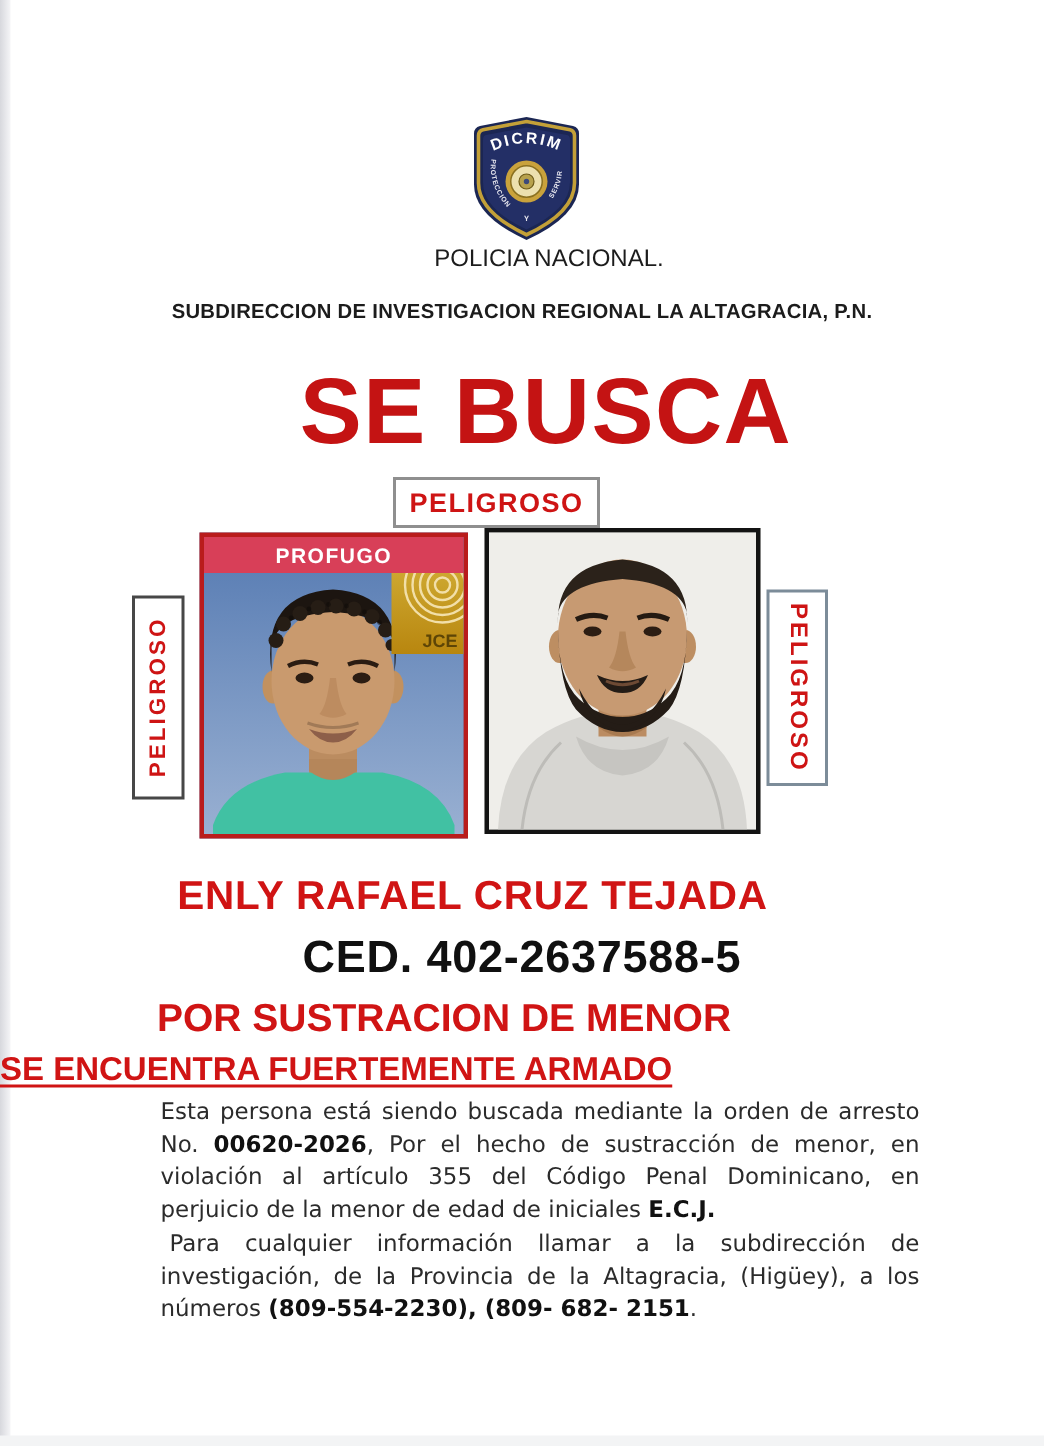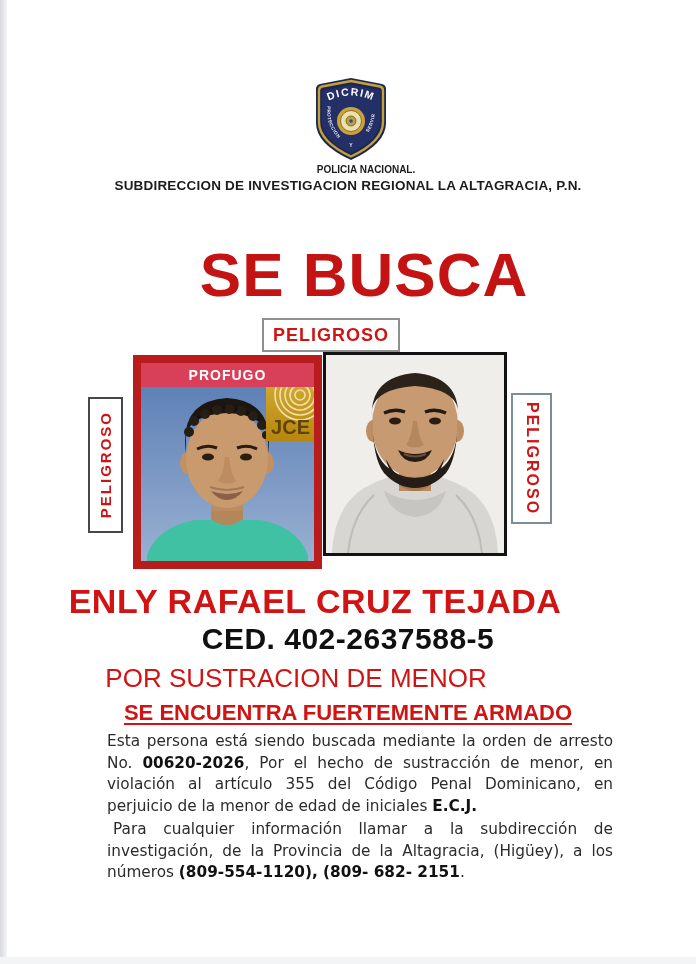--- a/index.html
+++ b/index.html
@@ -10,62 +10,62 @@
   .edge-left{position:absolute;left:0;top:0;width:7px;height:100%;
     background:linear-gradient(90deg,#d7d8dd,#f5f5f7);}
   .edge-bottom{position:absolute;left:0;bottom:0;width:100%;height:7px;background:#f3f4f5;}
 
   
   .badge{position:absolute;left:311px;top:76px;width:80px;height:86px;}
 
   
   .header{position:absolute;top:162px;left:0;width:696px;text-align:center;color:#1c1c1c;}
   .h-line1{font-size:11px;font-weight:bold;letter-spacing:.2px;}
-  .h-line2{font-size:10px;font-weight:bold;margin-top:2px;padding-left:36px;}
-  .h-line3{font-size:13.5px;font-weight:bold;margin-top:3px;letter-spacing:.2px;}
+  .h-line2{font-size:16px;font-weight:normal;margin-top:2px;padding-left:36px;}
+  .h-line3{font-size:13.5px;font-weight:bold;margin-top:18px;letter-spacing:.2px;}
 
   .title{position:absolute;top:244px;left:16px;width:696px;text-align:center;
     font-size:62px;line-height:1;font-weight:bold;color:#c41313;letter-spacing:1px;}
 
   .danger-top{position:absolute;left:262px;top:318px;width:134px;height:30px;
     border:2px solid #8f8f8f;display:flex;align-items:center;justify-content:center;
     color:#ce1414;font-weight:bold;font-size:18px;letter-spacing:1px;background:#fff;}
 
   .danger-side{position:absolute;display:flex;align-items:center;justify-content:center;
     color:#ce1414;font-weight:bold;background:#fff;}
   .danger-left{left:88px;top:397px;width:31px;height:132px;border:2px solid #474747;
     font-size:15px;}
   .danger-left .vtxt{writing-mode:vertical-rl;transform:rotate(180deg);letter-spacing:2px;}
   .danger-right{left:511px;top:393px;width:37px;height:127px;border:2px solid #7c8c99;
     font-size:16px;}
   .danger-right .vtxt{writing-mode:vertical-rl;letter-spacing:2px;}
 
   
   .photo-left{position:absolute;left:133px;top:355px;width:173px;height:198px;
-    border:8px solid #b91c1c;background:#6b8cbd;}
+    border:3px solid #b91c1c;background:#6b8cbd;}
   .banner{position:absolute;left:0;top:0;width:100%;height:24px;background:#d83f58;
     color:#fff;font-weight:bold;font-size:14px;letter-spacing:1px;text-align:center;
     line-height:24px;z-index:3;}
   .photo-left svg.portrait{position:absolute;left:0;top:24px;}
   .jce{position:absolute;right:0;top:24px;width:48px;height:54px;z-index:2;
     background:linear-gradient(#cda72f,#b8860f);overflow:hidden;}
   .jce-text{position:absolute;right:4px;bottom:2px;color:#5d4506;font-weight:bold;
-    font-size:20px;font-family:"Liberation Sans",sans-serif;}
+    font-size:12px;font-family:"Liberation Sans",sans-serif;}
 
   .photo-right{position:absolute;left:323px;top:352px;width:178px;height:198px;
     border:3px solid #131313;background:#efeeea;}
 
   
   .name{position:absolute;top:582px;left:0;width:630px;text-align:center;
-    color:#d01414;font-size:34px;font-weight:bold;letter-spacing:.5px;}
+    color:#d01414;font-size:27px;font-weight:bold;letter-spacing:.5px;}
   .ced{position:absolute;top:622px;left:0;width:696px;text-align:center;
     color:#101010;font-size:30px;font-weight:bold;letter-spacing:.5px;}
   .charge{position:absolute;top:663px;left:0;width:592px;text-align:center;
-    color:#d01414;font-size:26px;font-weight:normal;}
-  .armed{position:absolute;top:700px;left:0;width:696px;text-align:center;
+    color:#d01414;font-size:26px;font-weight:bold;}
+  .armed{position:absolute;top:700px;left:0;width:696px;
     color:#d01414;font-size:22px;font-weight:bold;text-decoration:underline;
     text-underline-offset:3px;}
 
   
   .para{position:absolute;left:107px;width:506px;font-family:"DejaVu Sans",sans-serif;
     font-size:15.3px;line-height:1.42;color:#2b2b2b;text-align:justify;margin:0;}
   .para b{color:#111;}
   .para1{top:731px;}
   .para2{top:819px;text-indent:6px;}
 </style>
@@ -197,13 +197,13 @@
   </svg>
 </div>
 
 <div class="name">ENLY RAFAEL CRUZ TEJADA</div>
 <div class="ced"><span>CED.</span> <span>402-2637588-5</span></div>
 <div class="charge">POR SUSTRACION DE MENOR</div>
 <div class="armed">SE ENCUENTRA FUERTEMENTE ARMADO</div>
 
 <p class="para para1"><span>Esta persona está siendo buscada mediante la orden de arresto No. </span><b>00620-2026</b><span>, Por el hecho de sustracción de menor, en violación al artículo 355 del Código Penal Dominicano, en perjuicio de la menor de edad de iniciales </span><b>E.C.J.</b></p>
 
-<p class="para para2"><span>Para cualquier información llamar a la subdirección de investigación, de la Provincia de la Altagracia, (Higüey), a los números </span><b>(809-554-1120), (809- 682- 2151</b><span>.</span></p>
+<p class="para para2"><span>Para cualquier información llamar a la subdirección de investigación, de la Provincia de la Altagracia, (Higüey), a los números </span><b>(809-554-2230), (809- 682- 2151</b><span>.</span></p>
 
 </body></html>

